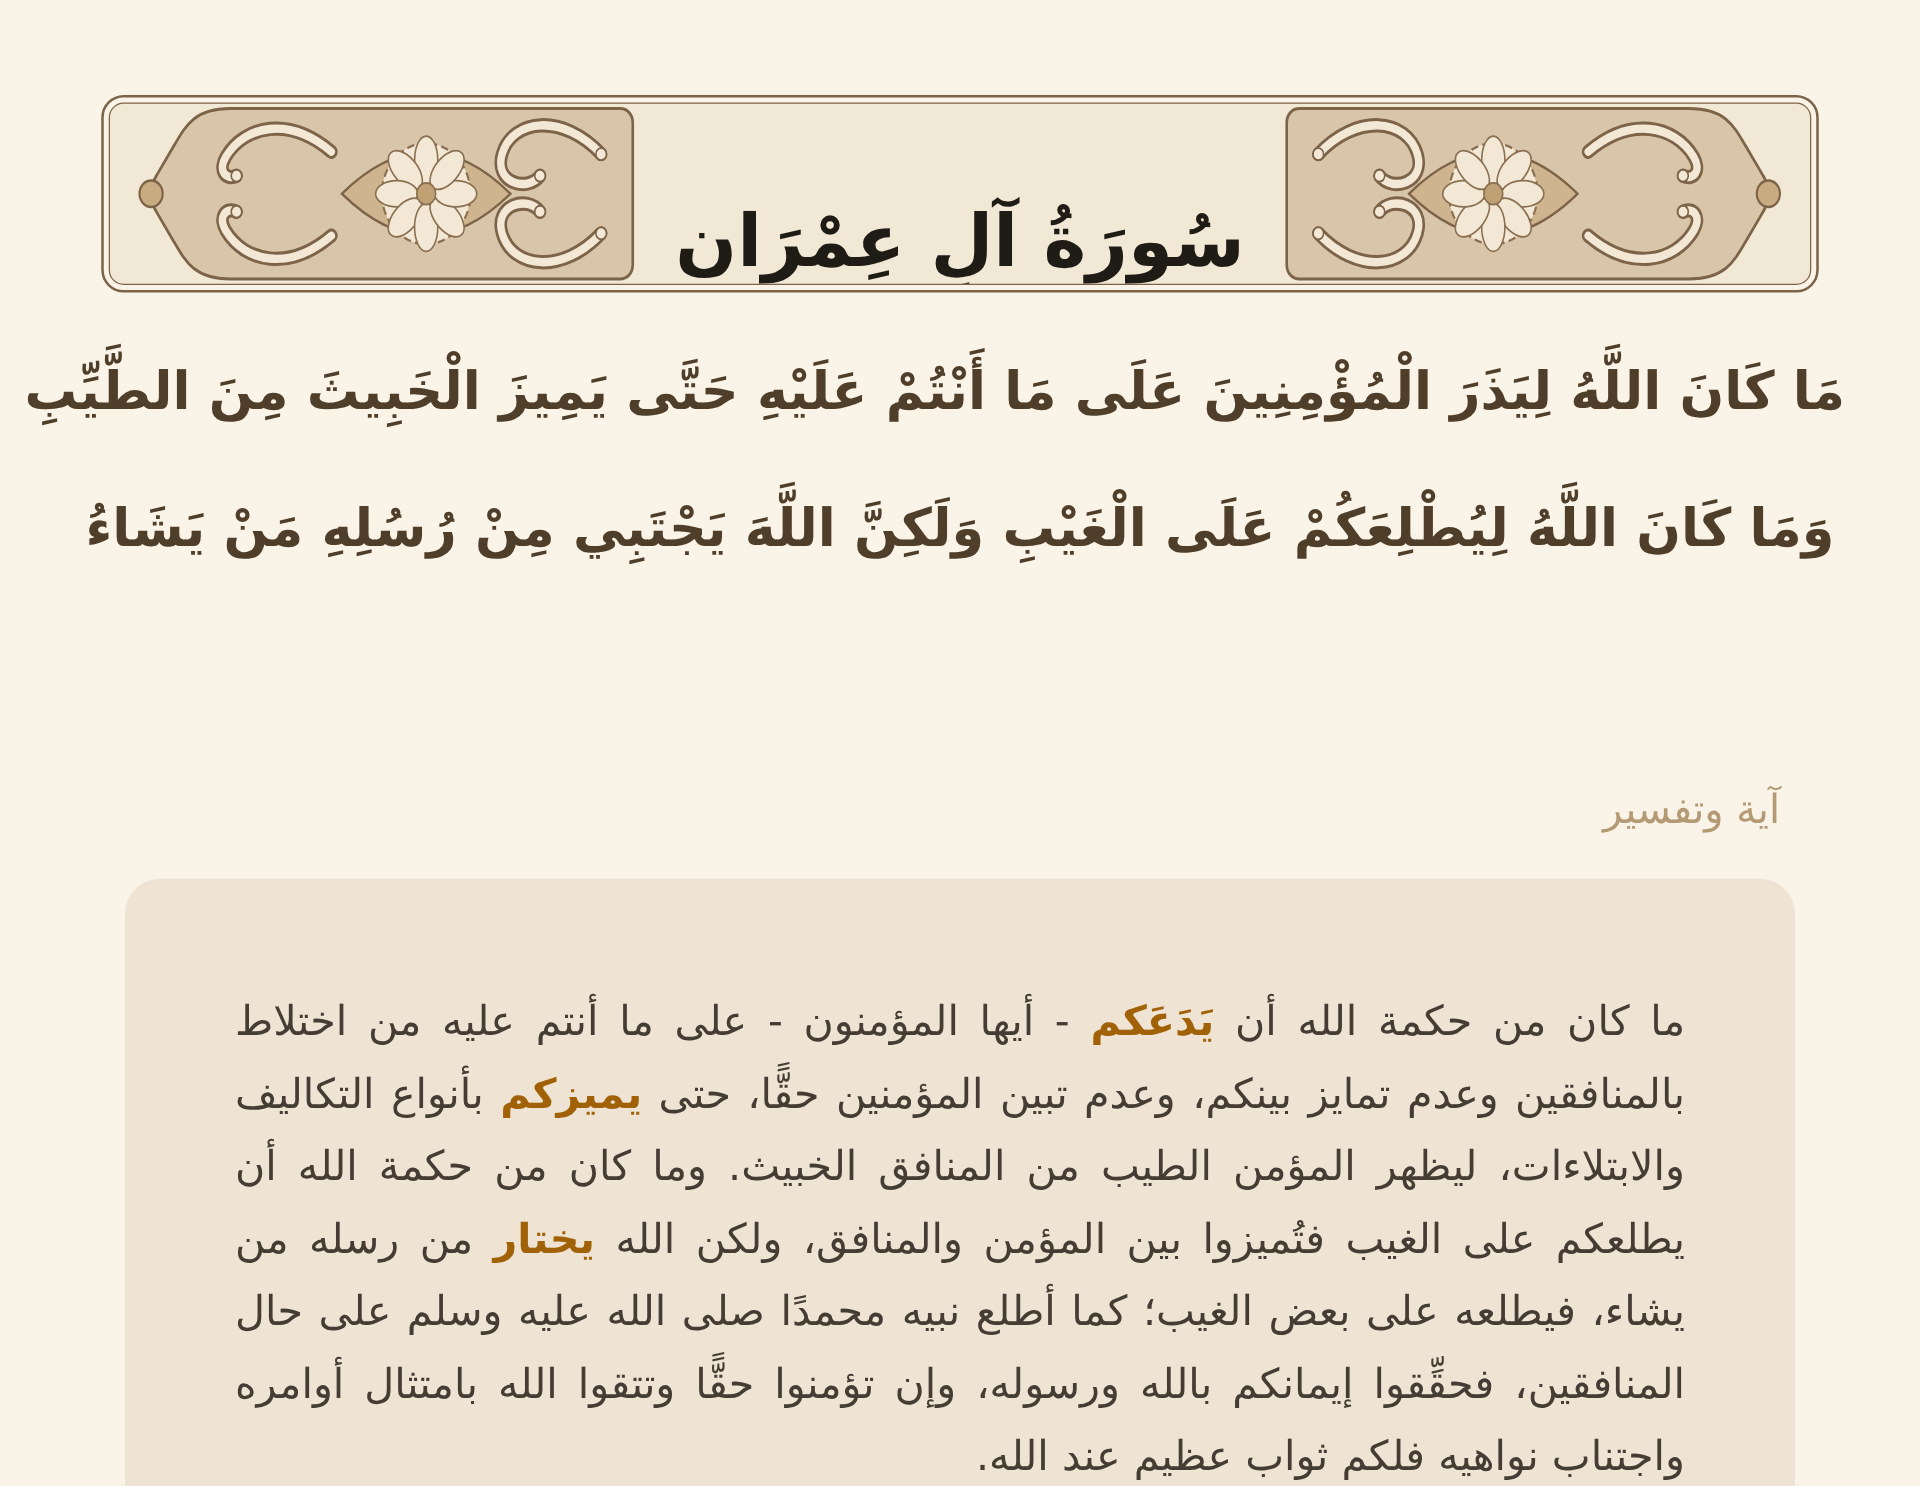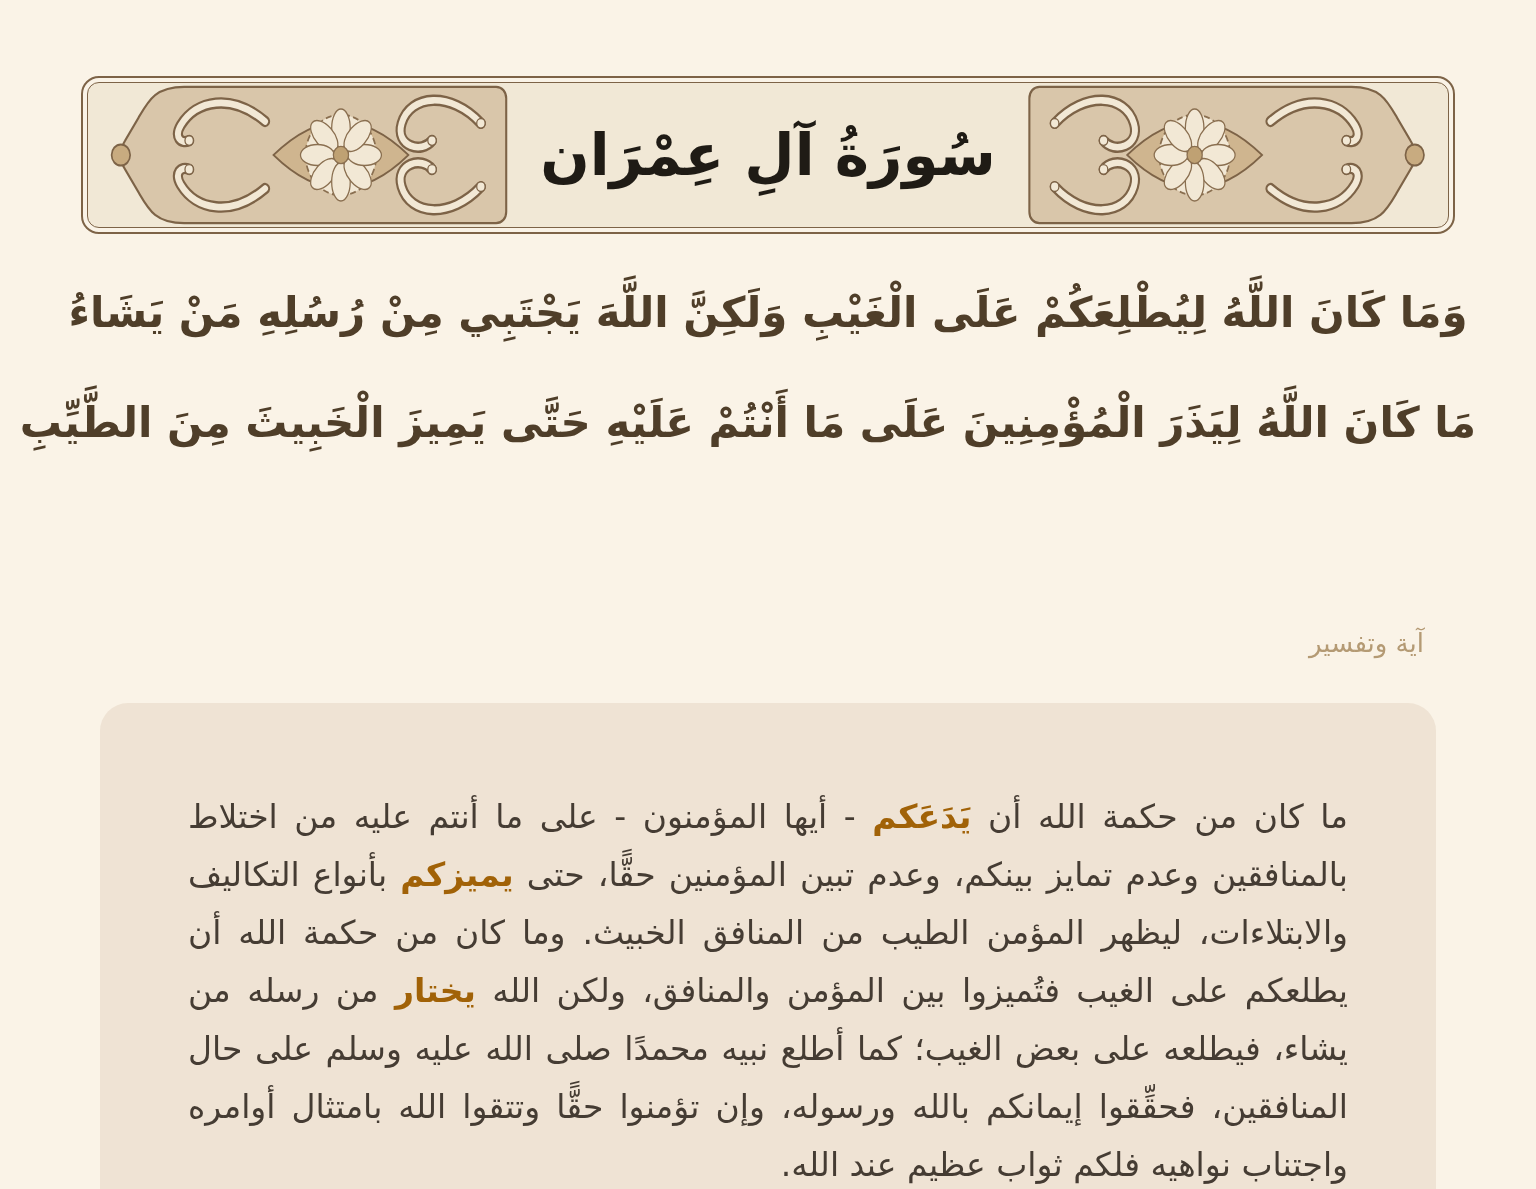--- a/index.html
+++ b/index.html
@@ -28,21 +28,21 @@
     box-sizing: border-box;
     background: #faf3e7;
   }
   .banner-inner {
     width: 100%; height: 100%;
     border: 1.5px solid #7d6347;
     border-radius: 12px;
     background: #f1e8d6;
     box-sizing: border-box;
     display: flex;
-    align-items: center;
+    align-items: flex-end;
     overflow: hidden;
   }
   .orn { flex: 0 0 31%; height: 100%; }
   .orn svg { display: block; width: 100%; height: 100%; }
   .orn.right { transform: scaleX(-1); }
   .banner-title {
     flex: 1 1 auto;
     display: flex;
     align-items: center;
     justify-content: center;
@@ -69,21 +69,21 @@
     vertical-align: middle;
     margin-right: 20px;
     margin-bottom: 8px;
   }
 
   
   .section-label {
     position: absolute;
     top: 628px;
     right: 112px;
-    font-size: 26px;
+    font-size: 32px;
     color: #b49a74;
     margin-left: 44px;
   }
 
   
   .tafsir-box {
     position: absolute;
     left: 100px;
     top: 703px;
     width: 1336px;
@@ -188,22 +188,22 @@
             <circle cx="380" cy="60" r="5"></circle>
               <circle cx="380" cy="90" r="5"></circle>
           </g>
         </svg>
       </div>
 
     </div>
   </div>
 
   <div class="verse">
+    <div class="vline">مَا كَانَ اللَّهُ لِيَذَرَ الْمُؤْمِنِينَ عَلَى مَا أَنْتُمْ عَلَيْهِ حَتَّى يَمِيزَ الْخَبِيثَ مِنَ الطَّيِّبِ</div>
     <div class="vline">وَمَا كَانَ اللَّهُ لِيُطْلِعَكُمْ عَلَى الْغَيْبِ وَلَكِنَّ اللَّهَ يَجْتَبِي مِنْ رُسُلِهِ مَنْ يَشَاءُ</div>
-    <div class="vline">مَا كَانَ اللَّهُ لِيَذَرَ الْمُؤْمِنِينَ عَلَى مَا أَنْتُمْ عَلَيْهِ حَتَّى يَمِيزَ الْخَبِيثَ مِنَ الطَّيِّبِ</div>
     <div class="vline">
     </div>
   </div>
 
   <div class="section-label">آية وتفسير</div>
 
   <div class="tafsir-box">
     <p class="tafsir-text"><span>ما كان من حكمة الله أن </span><span class="hl">يَدَعَكم</span><span> - أيها المؤمنون - على ما أنتم عليه من اختلاط بالمنافقين وعدم تمايز بينكم، وعدم تبين المؤمنين حقًّا، حتى </span><span class="hl">يميزكم</span><span> بأنواع التكاليف والابتلاءات، ليظهر المؤمن الطيب من المنافق الخبيث. وما كان من حكمة الله أن يطلعكم على الغيب فتُميزوا بين المؤمن والمنافق، ولكن الله </span><span class="hl">يختار</span><span> من رسله من يشاء، فيطلعه على بعض الغيب؛ كما أطلع نبيه محمدًا صلى الله عليه وسلم على حال المنافقين، فحقِّقوا إيمانكم بالله ورسوله، وإن تؤمنوا حقًّا وتتقوا الله بامتثال أوامره واجتناب نواهيه فلكم ثواب عظيم عند الله.</span></p>
   </div>
 

